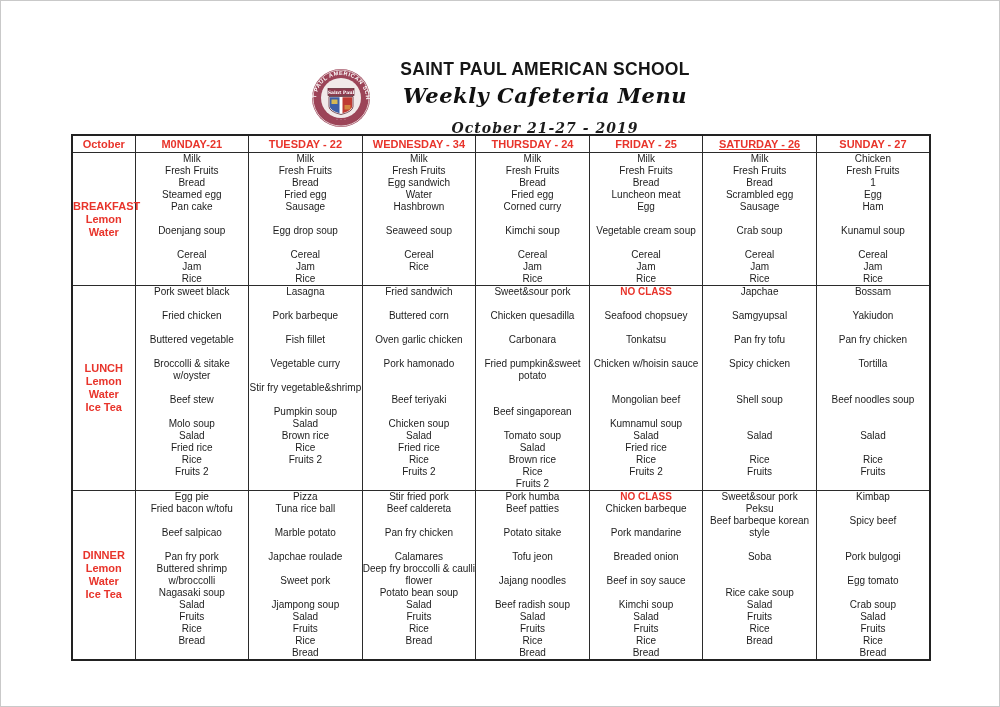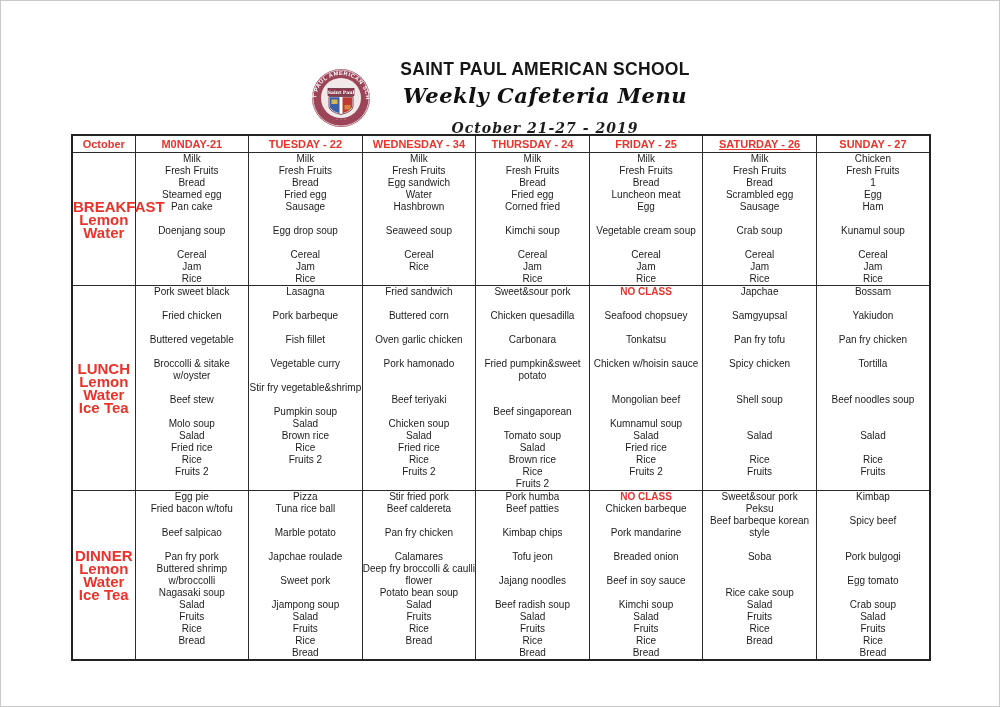--- a/index.html
+++ b/index.html
@@ -41,21 +41,21 @@
   .menu-table th,.menu-table td{
     border:1.3px solid #2b2b2b;
     padding:0;
   }
   .corner-cell,.day-header-cell{
     height:16px;font-size:11px;font-weight:bold;
     text-align:center;vertical-align:middle;padding:1px 0 2px 0;
   }
   .meal-label-cell{
     text-align:center;vertical-align:middle;
-    font-size:15px;font-weight:bold;line-height:13px;
+    font-size:11px;font-weight:bold;line-height:13px;
   }
   .menu-cell{
     vertical-align:top;text-align:center;
     font-size:10px;line-height:12px;
     padding:3px 1px;color:#1c1c1c;
   }
   .menu-line{min-height:12px;}
   .red-text{font-weight:bold;}
 </style>
 </head>
@@ -152,21 +152,21 @@
           <div class="menu-line">Seaweed soup</div>
           <div class="menu-line">&nbsp;</div>
           <div class="menu-line">Cereal</div>
           <div class="menu-line">Rice</div>
         </td>
         <td class="menu-cell">
           <div class="menu-line">Milk</div>
           <div class="menu-line">Fresh Fruits</div>
           <div class="menu-line">Bread</div>
           <div class="menu-line">Fried egg</div>
-          <div class="menu-line">Corned fried</div>
+          <div class="menu-line">Corned curry</div>
           <div class="menu-line">&nbsp;</div>
           <div class="menu-line">Kimchi soup</div>
           <div class="menu-line">&nbsp;</div>
           <div class="menu-line">Cereal</div>
           <div class="menu-line">Jam</div>
           <div class="menu-line">Rice</div>
         </td>
         <td class="menu-cell">
           <div class="menu-line">Milk</div>
           <div class="menu-line">Fresh Fruits</div>
@@ -387,21 +387,21 @@
           <div class="menu-line">Potato bean soup</div>
           <div class="menu-line">Salad</div>
           <div class="menu-line">Fruits</div>
           <div class="menu-line">Rice</div>
           <div class="menu-line">Bread</div>
         </td>
         <td class="menu-cell">
           <div class="menu-line">Pork humba</div>
           <div class="menu-line">Beef patties</div>
           <div class="menu-line">&nbsp;</div>
-          <div class="menu-line">Kimbap chips</div>
+          <div class="menu-line">Potato sitake</div>
           <div class="menu-line">&nbsp;</div>
           <div class="menu-line">Tofu jeon</div>
           <div class="menu-line">&nbsp;</div>
           <div class="menu-line">Jajang noodles</div>
           <div class="menu-line">&nbsp;</div>
           <div class="menu-line">Beef radish soup</div>
           <div class="menu-line">Salad</div>
           <div class="menu-line">Fruits</div>
           <div class="menu-line">Rice</div>
           <div class="menu-line">Bread</div>

